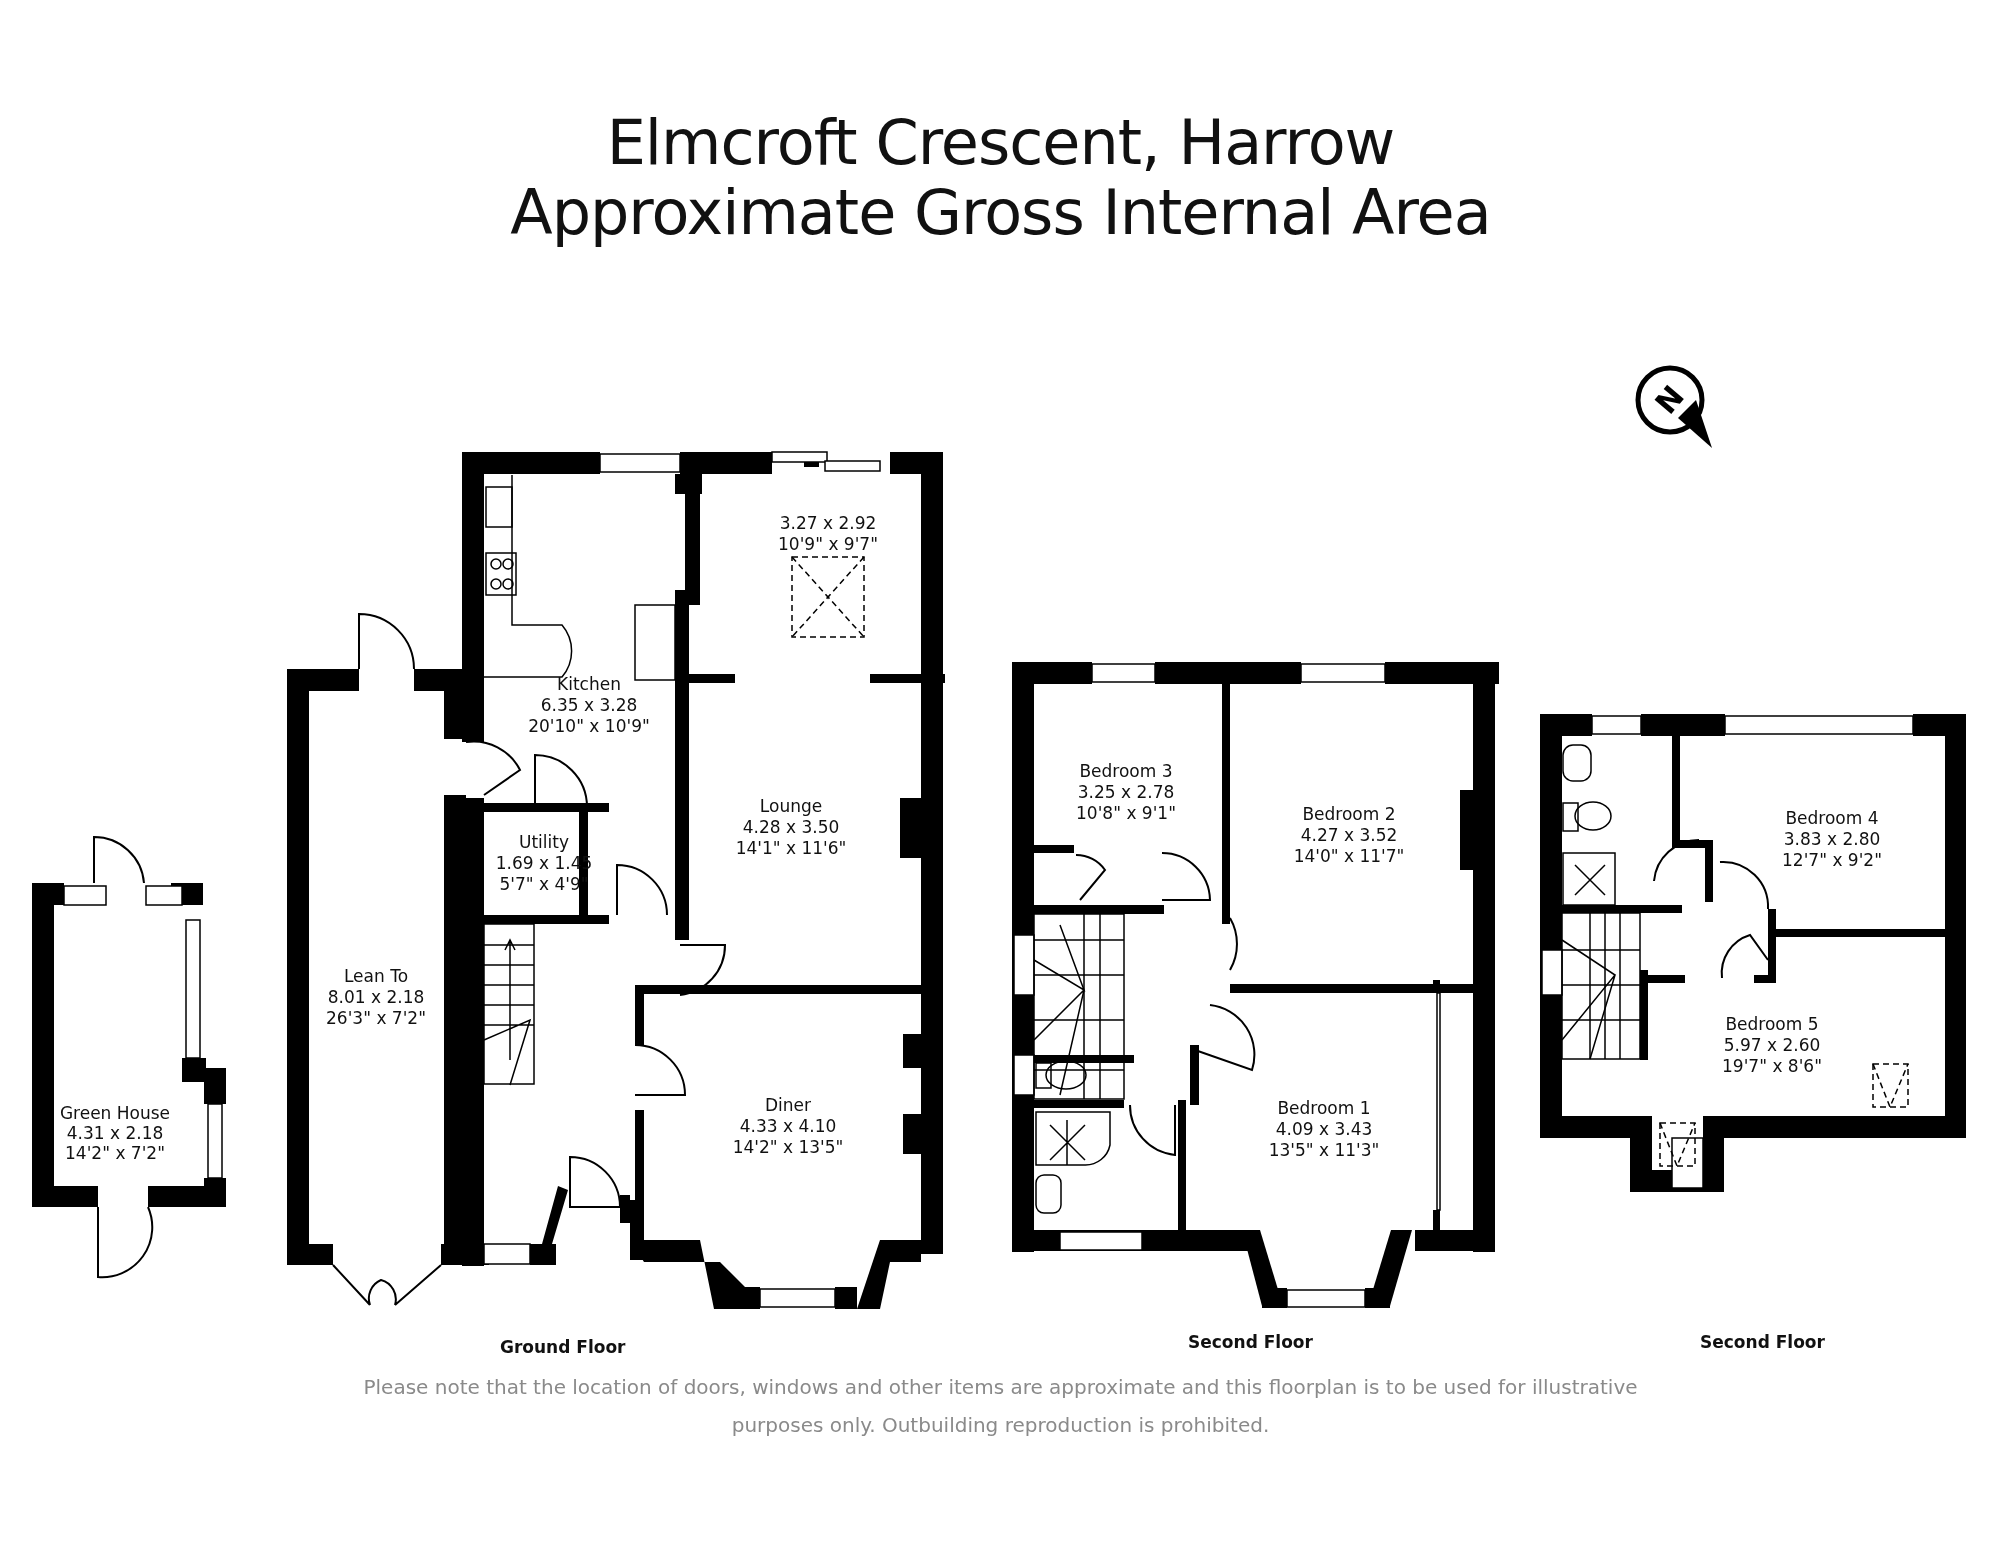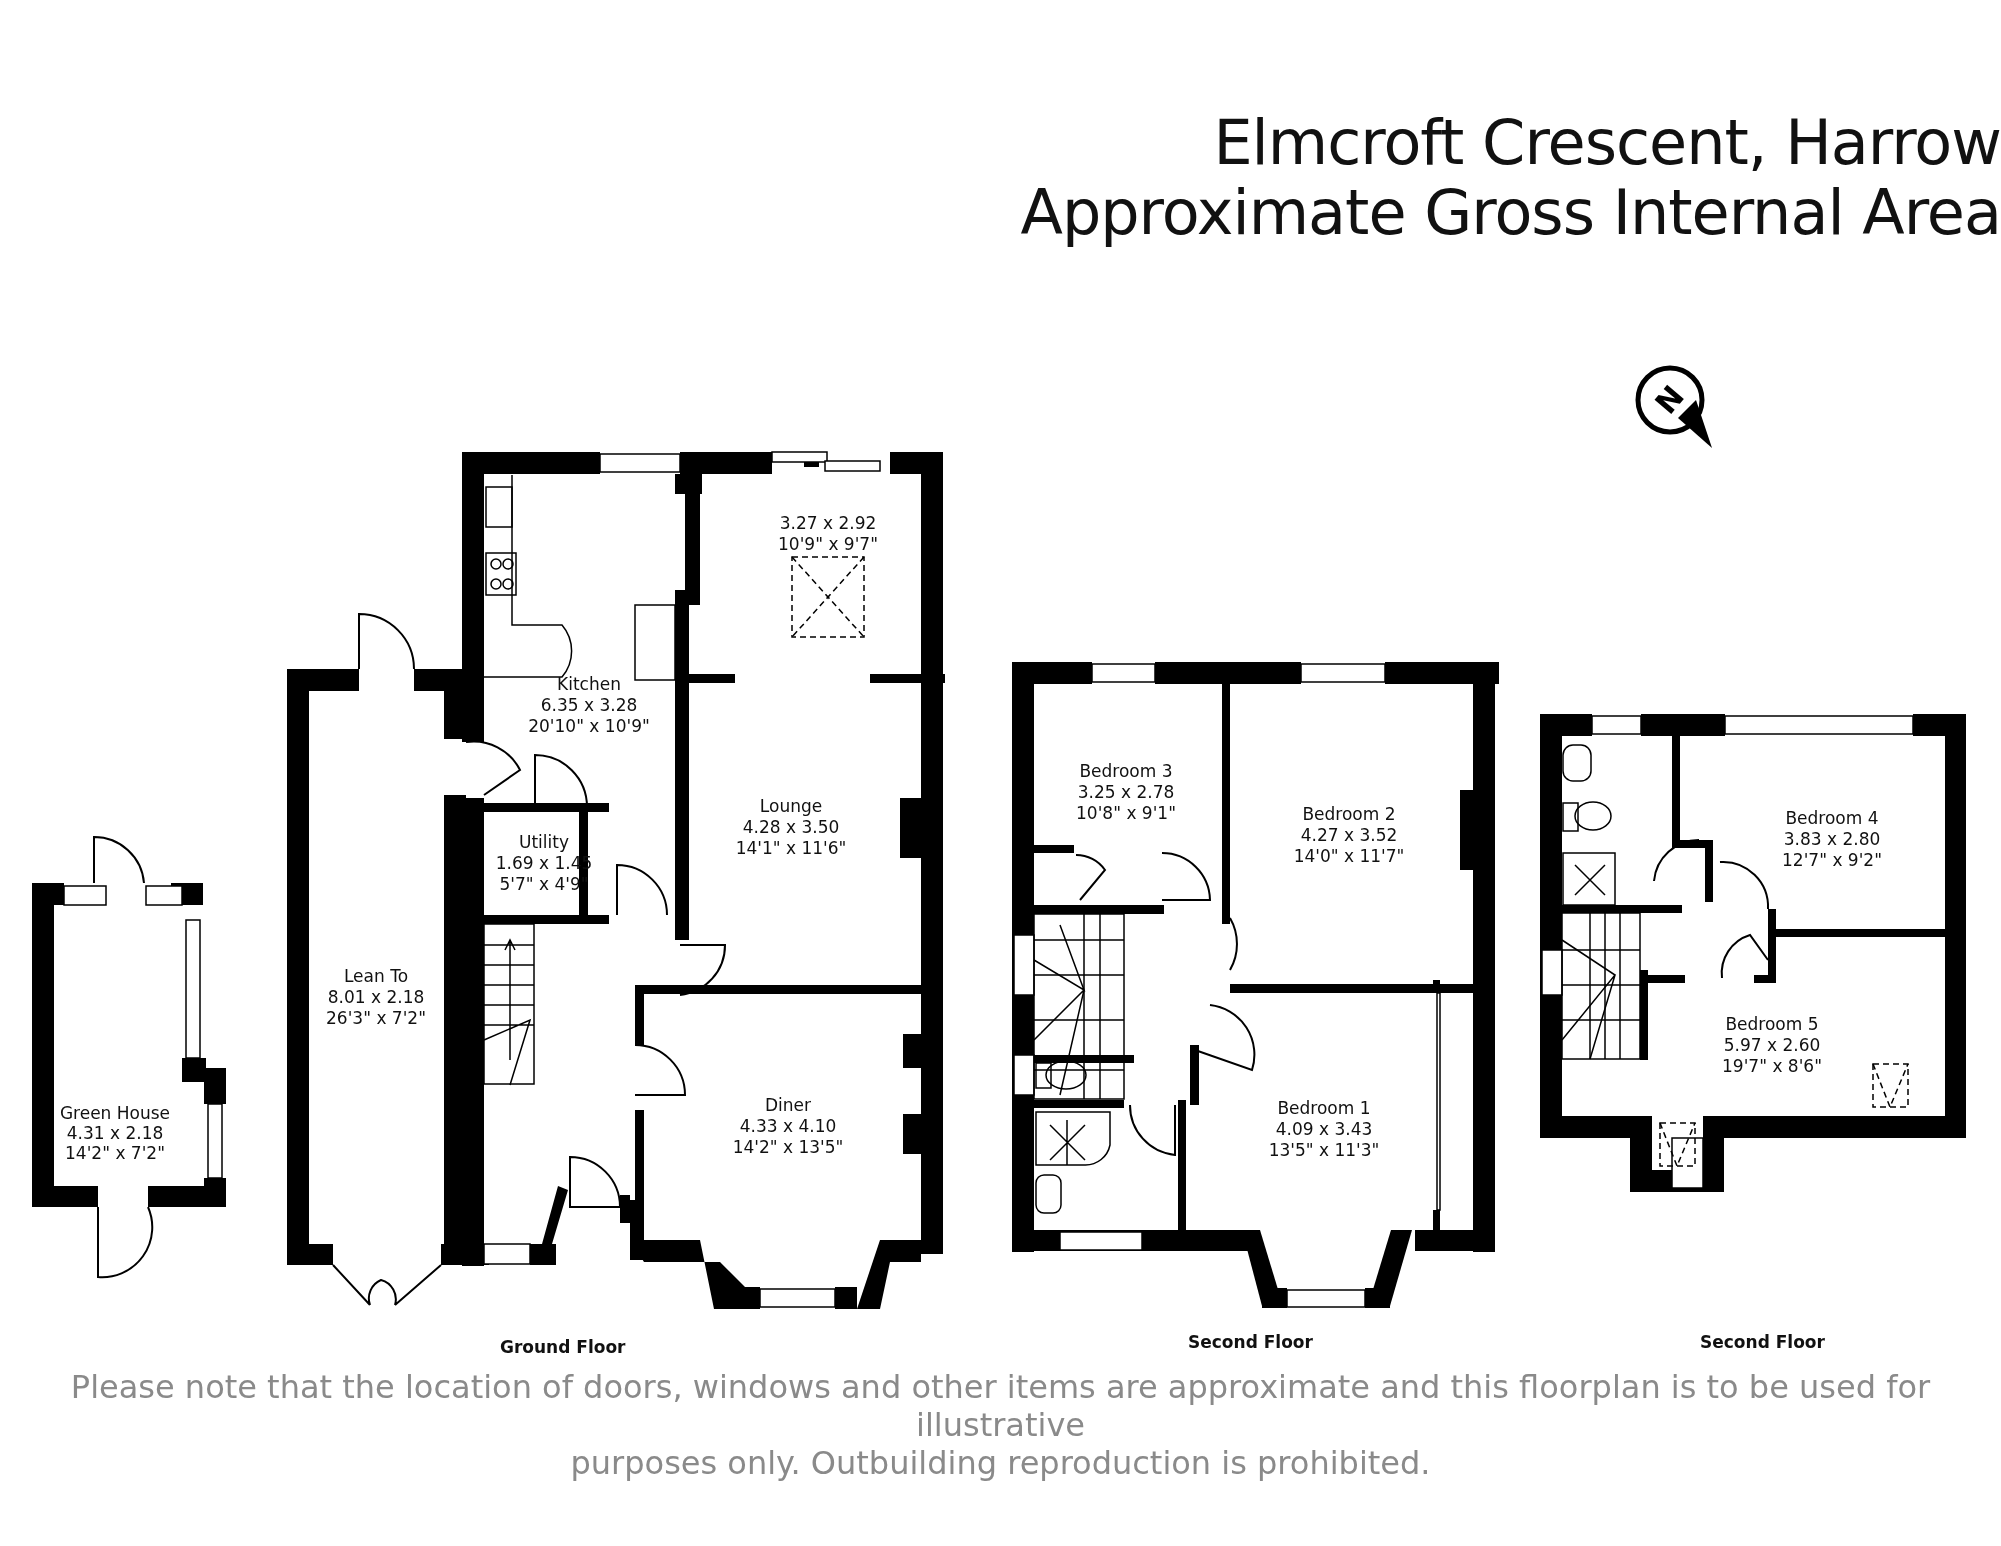--- a/index.html
+++ b/index.html
@@ -1,24 +1,24 @@
 <!DOCTYPE html>
 <html><head>
 <meta charset="utf-8">
 <style>
   html, body { margin: 0; padding: 0; background: #ffffff; }
   body { width: 2001px; height: 1546px; position: relative; overflow: hidden;
          font-family: "DejaVu Sans", "Liberation Sans", sans-serif; color: #000; }
-  .title-block { position: absolute; left: 0; top: 108px; width: 2001px; text-align: right; }
+  .title-block { position: absolute; left: 0; top: 108px; width: 2001px; text-align: center; }
   .title-line { font-size: 62px; line-height: 70px; letter-spacing: -1px; color: #111; }
   #plan { position: absolute; left: 0; top: 0; }
   .room-label { font-size: 17px; text-anchor: middle; fill: #111; }
   .floor-label { position: absolute; font-size: 17px; font-weight: bold; color: #111; }
   .disclaimer { position: absolute; left: 0; top: 1368px; width: 2001px; text-align: center;
-                font-size: 32px; line-height: 38px; color: #8a8a8a; }
+                font-size: 20px; line-height: 38px; color: #8a8a8a; }
   .north { position: absolute; left: 1630px; top: 360px; width: 90px; height: 95px; }
 </style>
 </head>
 <body>
 
 <div class="title-block">
   <div class="title-line">Elmcroft Crescent, Harrow</div>
   <div class="title-line">Approximate Gross Internal Area</div>
 </div>
 

